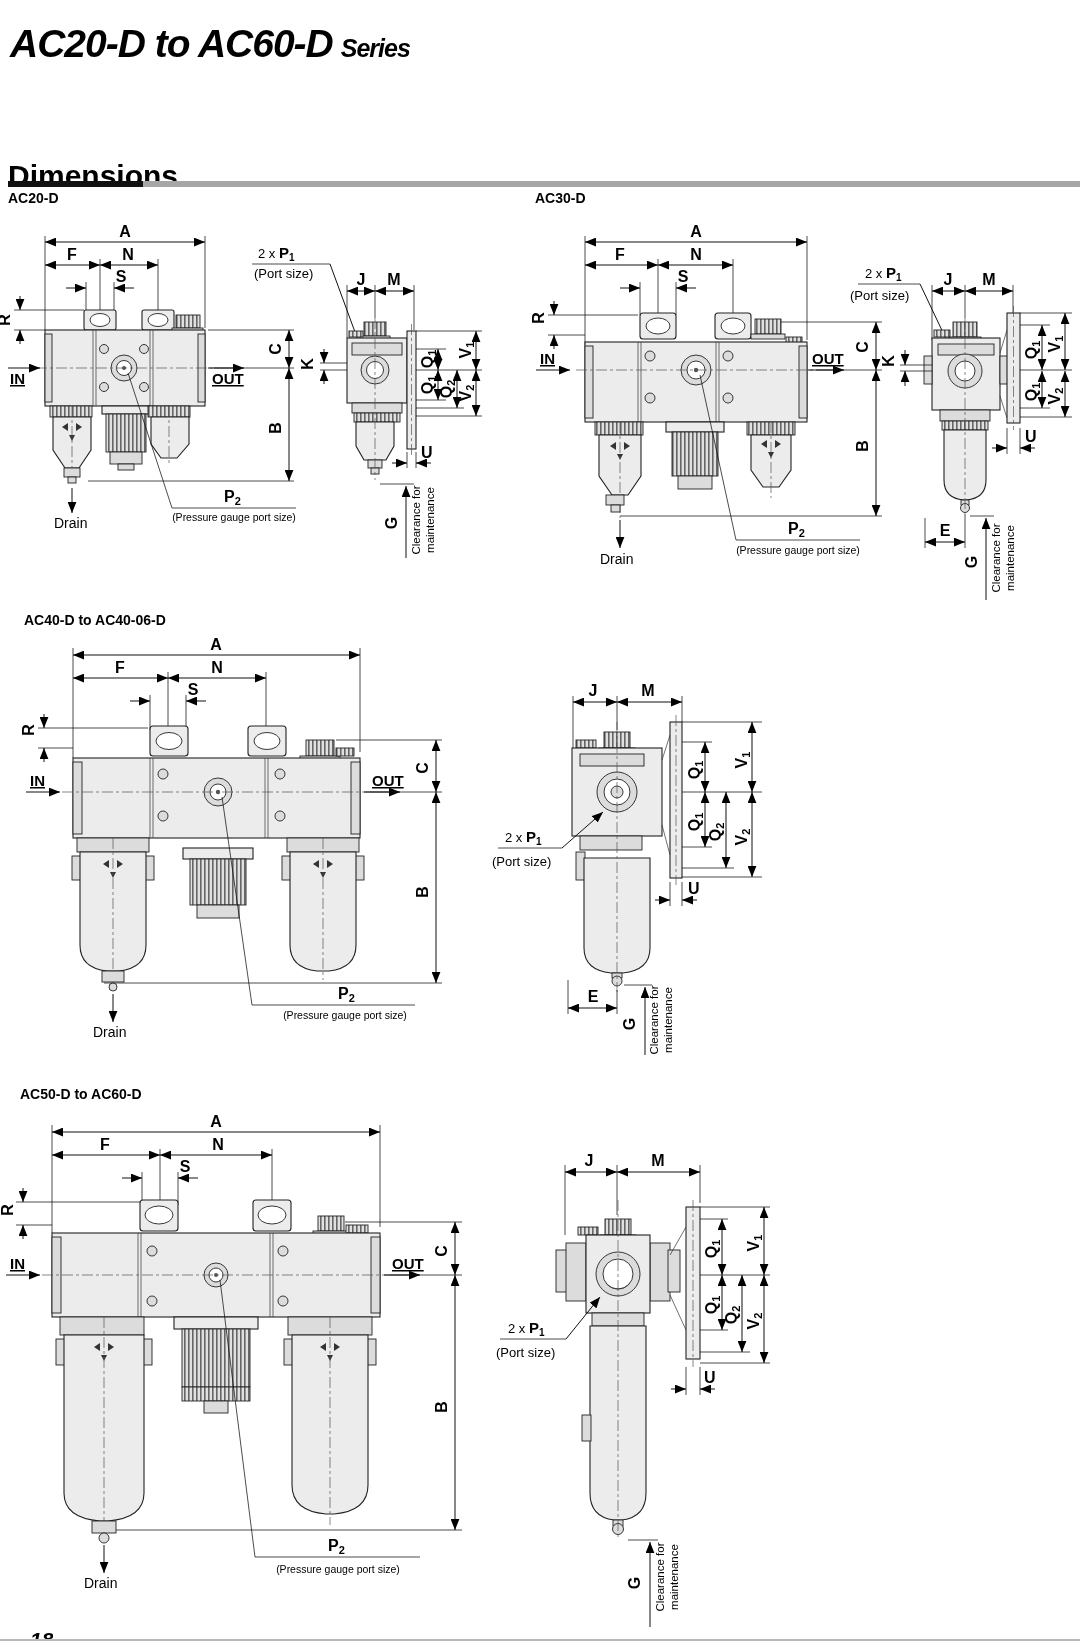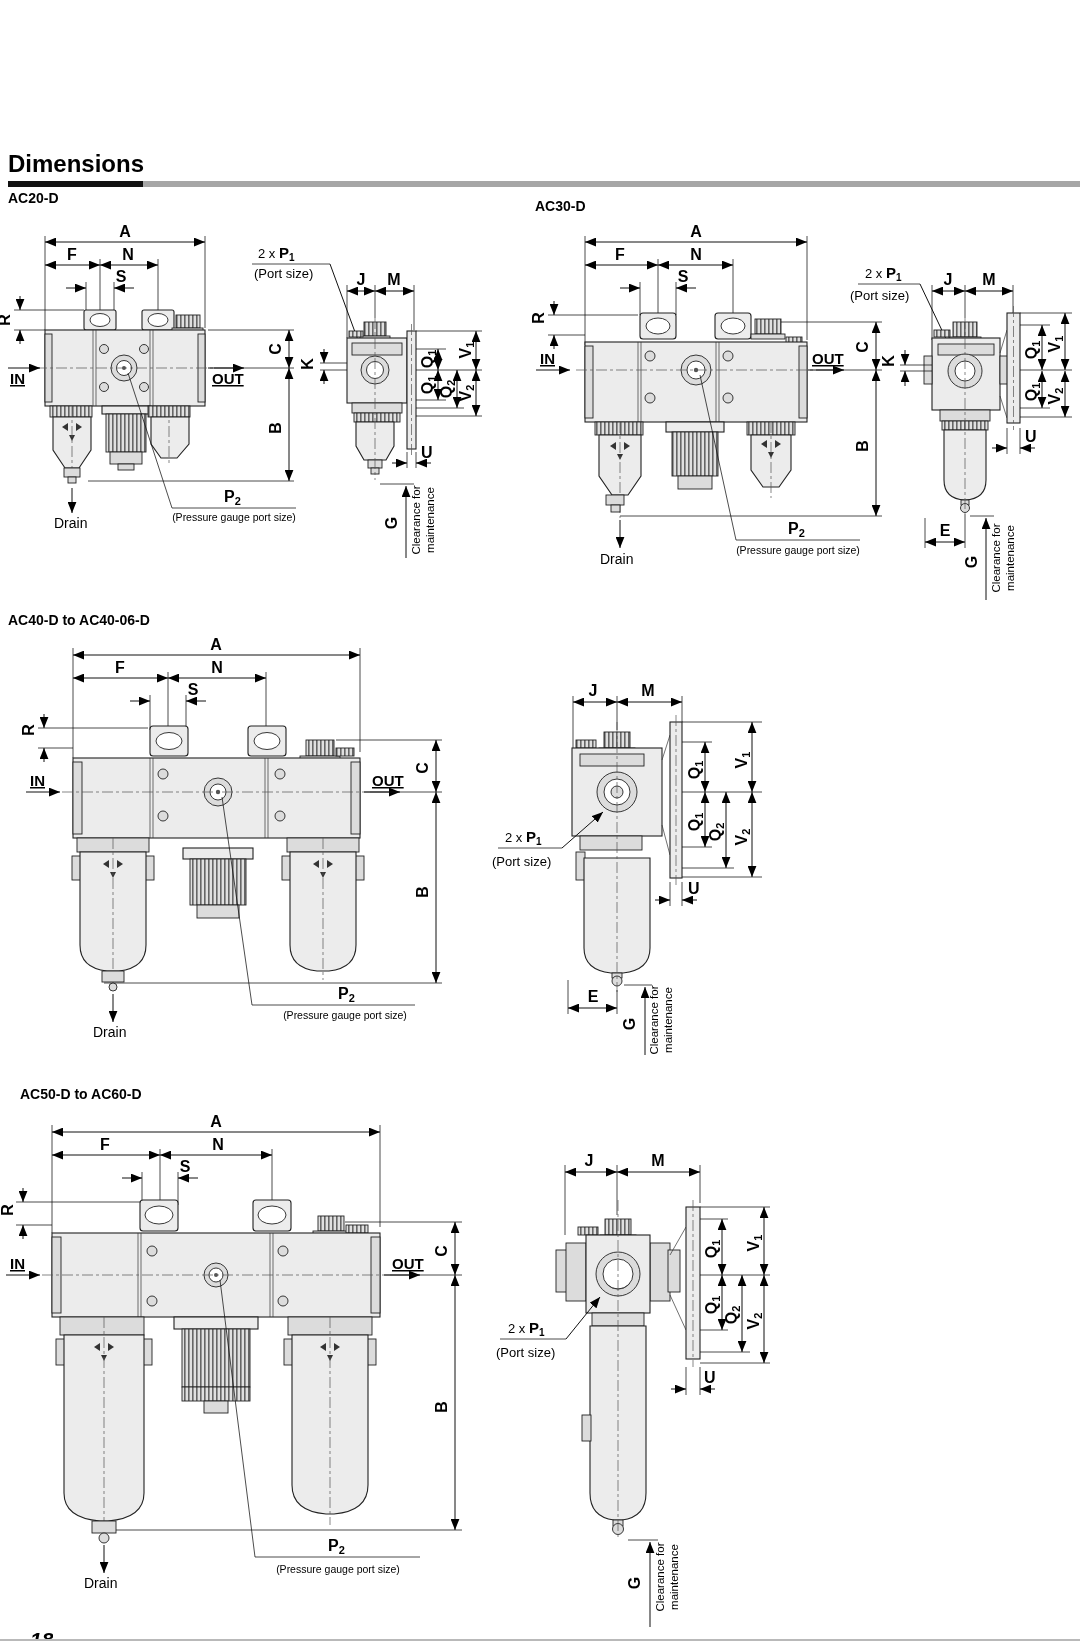--- a/index.html
+++ b/index.html
@@ -1,20 +1,20 @@
 <!DOCTYPE html>
 <html><head>
 <meta charset="utf-8">
 <style>
   html,body{margin:0;padding:0;background:#fff}
   .page{position:relative;width:1080px;height:1641px;background:#fff;overflow:hidden;
         font-family:"Liberation Sans",sans-serif;color:#000}
   .title{position:absolute;left:10px;top:22px;font-style:italic;font-weight:bold;font-size:39px;letter-spacing:-1px}
   .title .suffix{font-size:25px;margin-left:8px}
-  .dim-title{position:absolute;left:8px;top:150px;font-weight:bold;font-size:24px}
+  .dim-title{position:absolute;left:8px;top:159px;font-weight:bold;font-size:30px}
   .rule-black{position:absolute;left:8px;top:181px;width:135px;height:6px;background:#111}
   .rule-gray{position:absolute;left:143px;top:181px;width:937px;height:6px;background:#a6a6a6}
   .sec-h{position:absolute;font-weight:bold;font-size:14px}
   .pagenum{position:absolute;left:30px;top:1628px;height:13px;overflow:hidden;
            font-weight:bold;font-style:italic;font-size:21px}
   .botrule{position:absolute;left:0;top:1639px;width:1080px;height:2px;background:#b9b9b9}
   svg{position:absolute}
   
   .o{fill:#ececec;stroke:#222;stroke-width:1.1}
   .o2{fill:#dcdcdc;stroke:#222;stroke-width:.9}
@@ -41,27 +41,30 @@
   #svg20 .dim{marker-start:url(#m20);marker-end:url(#m20)} #svg20 .de{marker-end:url(#m20)} #svg20 .kn{fill:url(#h20);stroke:#222;stroke-width:.9}
   #svg30 .dim{marker-start:url(#m30);marker-end:url(#m30)} #svg30 .de{marker-end:url(#m30)} #svg30 .kn{fill:url(#h30);stroke:#222;stroke-width:.9}
   #svg40 .dim{marker-start:url(#m40);marker-end:url(#m40)} #svg40 .de{marker-end:url(#m40)} #svg40 .kn{fill:url(#h40);stroke:#222;stroke-width:.9}
   #svg50 .dim{marker-start:url(#m50);marker-end:url(#m50)} #svg50 .de{marker-end:url(#m50)} #svg50 .kn{fill:url(#h50);stroke:#222;stroke-width:.9}
 </style>
 </head>
 <body>
 
 <div class="page">
 
+  <div class="title">
+    <span>AC20-D to AC60-D</span><span class="suffix">Series</span>
+  </div>
   <div class="dim-title">Dimensions</div>
   <div class="rule-black"></div>
   <div class="rule-gray"></div>
 
   <div class="sec-h" style="left:8px;top:190px">AC20-D</div>
-  <div class="sec-h" style="left:535px;top:198px">AC30-D</div>
-  <div class="sec-h" style="left:8px;top:612px">AC40-D to AC40-06-D</div>
+  <div class="sec-h" style="left:535px;top:190px">AC30-D</div>
+  <div class="sec-h" style="left:24px;top:612px">AC40-D to AC40-06-D</div>
   <div class="sec-h" style="left:20px;top:1086px">AC50-D to AC60-D</div>
 
   <svg id="svg20" style="left:0;top:218px" width="500" height="352" viewBox="0 0 500 352">
     <defs>
       <marker id="m20" viewBox="0 0 10 8" refX="10" refY="4" markerWidth="11" markerHeight="9" orient="auto-start-reverse">
           <path d="M0,0 L10,4 L0,8 z"></path>
         </marker>
       <pattern id="h20" width="4" height="6" patternUnits="userSpaceOnUse">
           <rect width="4" height="6" fill="#e0e0e0"></rect>
           <rect width="1.6" height="6" fill="#666"></rect>

